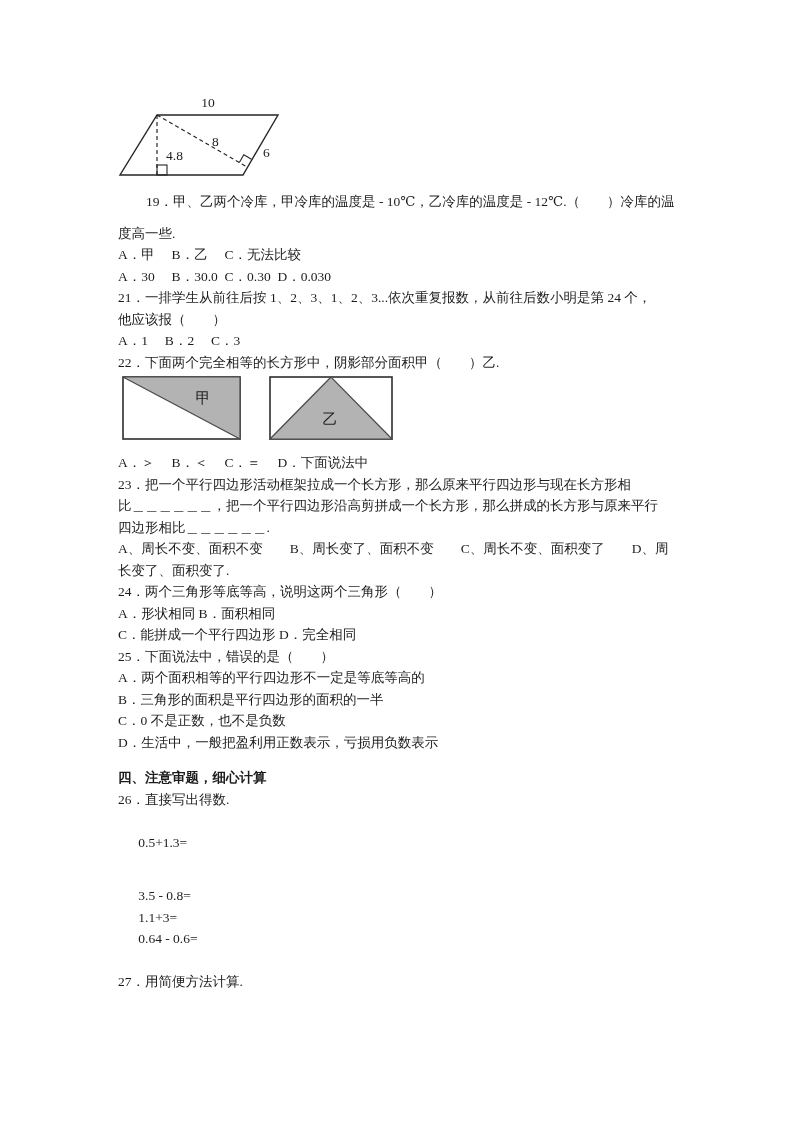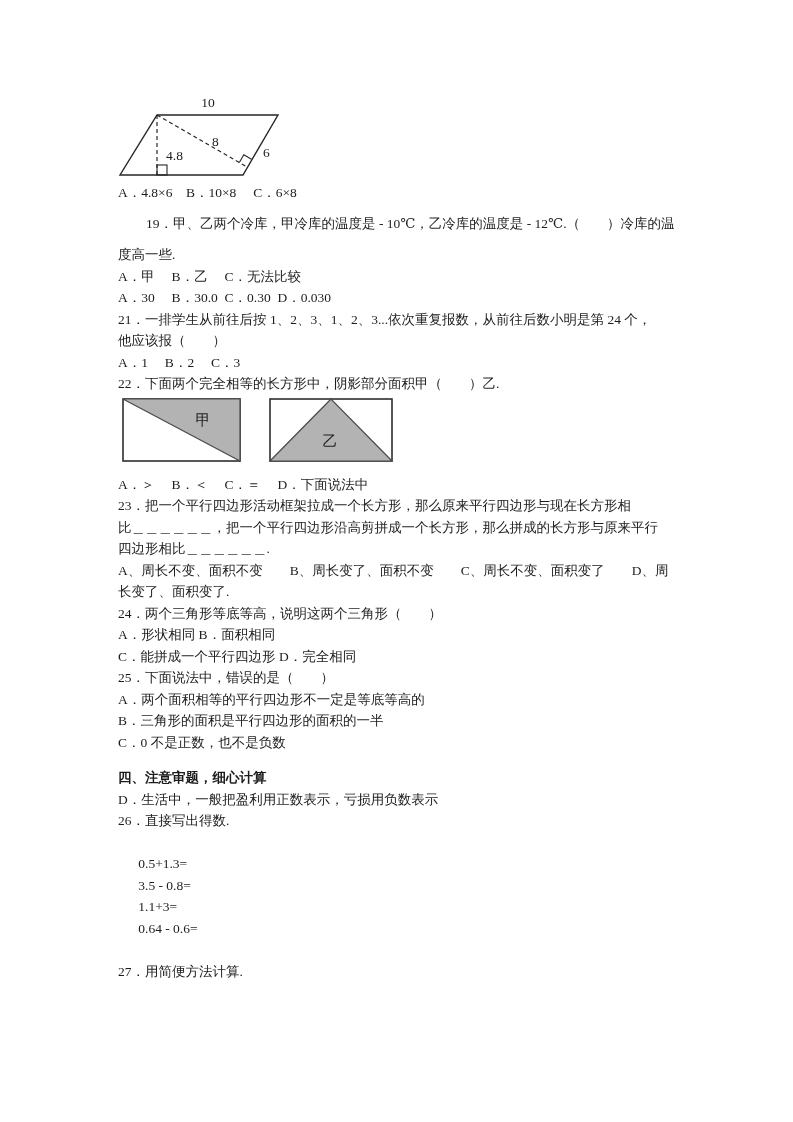--- a/index.html
+++ b/index.html
@@ -18,40 +18,39 @@
   .diagram1 { display:block; margin-left:-18px; }
   .diagram2 { display:block; margin-top:3px; }
   svg text { font-size:13.5px; fill:#1c1c1c; font-family:"Liberation Serif","DejaVu Serif",serif; }
   svg text.big { font-size:15px; }
   .shape  { fill:none; stroke:#262626; stroke-width:1.4; }
   .dash   { fill:none; stroke:#262626; stroke-width:1.2; stroke-dasharray:4 3; }
   .angle  { fill:none; stroke:#262626; stroke-width:1.1; }
   .rectbox { fill:#ffffff; stroke:#2e2e2e; stroke-width:1.6; }
   .tri    { fill:#b3b3b3; stroke:#4a4a4a; stroke-width:1.2; }
   .calcrow span { display:inline-block; }
-  .c1 { width:62px; } .c2 { width:64px; } .c3 { width:59px; }
+  .c1 { width:62px; } .c2 { width:64px;margin-top:32px; } .c3 { width:59px; }
 </style>
 </head>
 <body>
 
 <div class="page">
   <div class="content">
 
     <svg class="diagram1" width="210" height="92" viewBox="0 0 210 92">
       <polygon class="shape" points="57,25 178,25 143,85 20,85"></polygon>
       <line class="dash" x1="57" y1="25" x2="57" y2="85"></line>
       <rect class="angle" x="57" y="75" width="10" height="10"></rect>
       <line class="dash" x1="57" y1="25" x2="147" y2="77"></line>
       <polyline class="angle" points="151.5,69.3 143.8,64.8 139.3,72.5"></polyline>
       <text x="108" y="17" text-anchor="middle">10</text>
       <text x="66" y="70">4.8</text>
       <text x="112" y="56">8</text>
       <text x="163" y="67">6</text>
     </svg>
-    <div class="line">A．4.8×6    B．10×8     C．6×8</div>
 
     <div class="line t9">19．甲、乙两个冷库，甲冷库的温度是 - 10℃，乙冷库的温度是 - 12℃.（　　）冷库的温</div>
     <div class="line t10">度高一些.</div>
     <div class="line">A．甲　 B．乙　 C．无法比较</div>
 
     <div class="line">A．30　 B．30.0  C．0.30  D．0.030</div>
 
     <div class="line">21．一排学生从前往后按 1、2、3、1、2、3...依次重复报数，从前往后数小明是第 24 个，</div>
     <div class="line">他应该报（　　）</div>
     <div class="line">A．1　 B．2　 C．3</div>
@@ -74,23 +73,23 @@
     <div class="line">长变了、面积变了.</div>
 
     <div class="line">24．两个三角形等底等高，说明这两个三角形（　　）</div>
     <div class="line">A．形状相同 B．面积相同</div>
     <div class="line">C．能拼成一个平行四边形 D．完全相同</div>
 
     <div class="line">25．下面说法中，错误的是（　　）</div>
     <div class="line">A．两个面积相等的平行四边形不一定是等底等高的</div>
     <div class="line">B．三角形的面积是平行四边形的面积的一半</div>
     <div class="line">C．0 不是正数，也不是负数</div>
+    <div class="line">D．生活中，一般把盈利用正数表示，亏损用负数表示</div>
+
     <div class="line bold t14">四、注意审题，细心计算</div>
-
-    <div class="line">D．生活中，一般把盈利用正数表示，亏损用负数表示</div>
 
     <div class="line">26．直接写出得数.</div>
     <div class="line calcrow">
       <span class="c1">0.5+1.3=</span>
       <span class="c2">3.5 - 0.8=</span>
       <span class="c3">1.1+3=</span>
       <span>0.64 - 0.6=</span>
     </div>
 
     <div class="line">27．用简便方法计算.</div>

